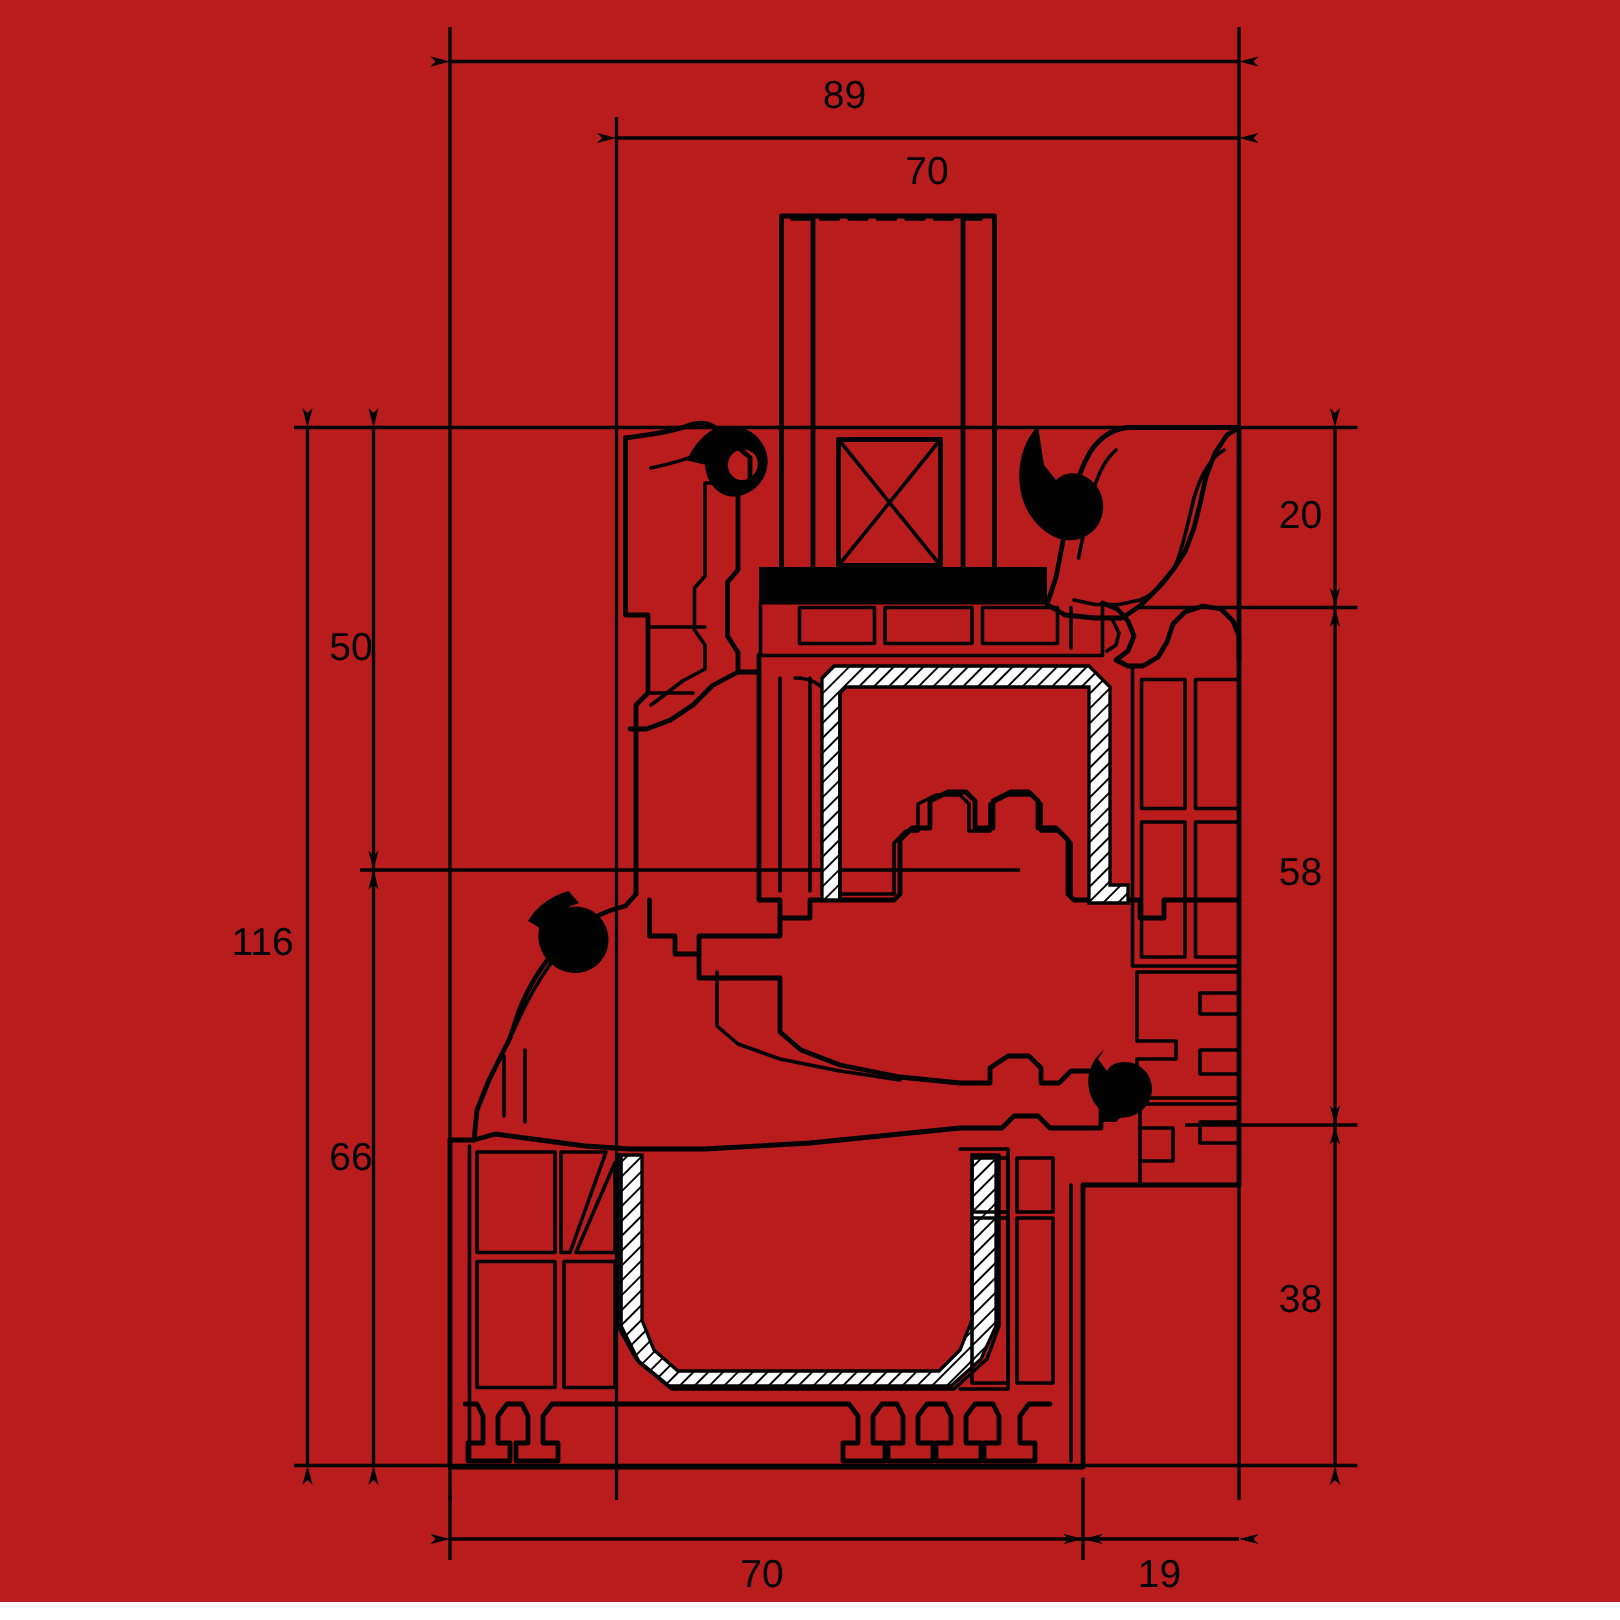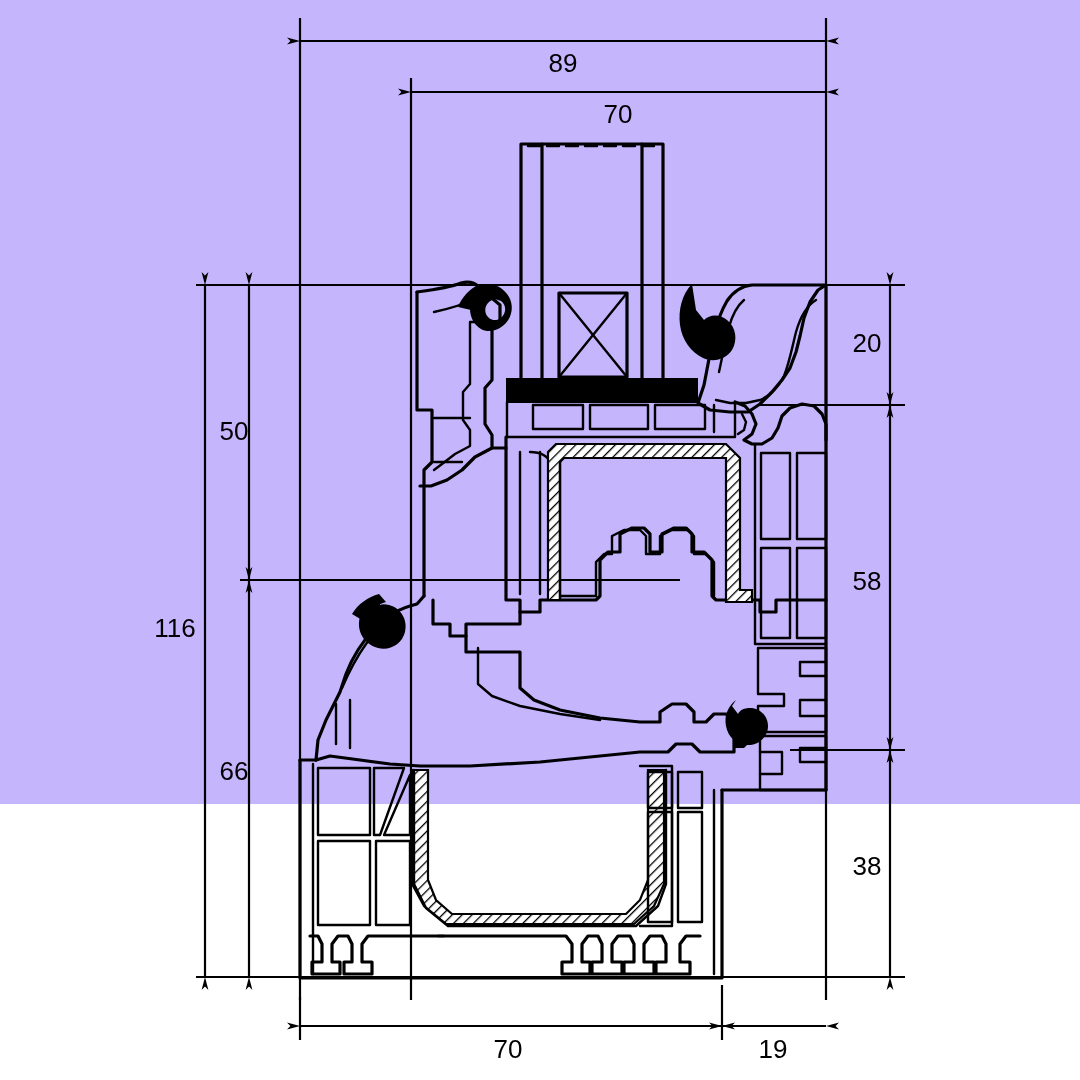--- a/index.html
+++ b/index.html
@@ -9,22 +9,22 @@
   }
   body {
     width: 1080px;
     height: 1080px;
     font-family: "Liberation Sans", sans-serif;
     overflow: hidden;
   }
   #drawing-root {
     position: relative;
     width: 1080px;
-    height: 804px;
-    background: #c4b5fd;
+    height: 1068px;
+    background: #b91c1c;
   }
   svg#cad {
     display: block;
     width: 1080px;
     height: 1080px;
   }
   .dim-text {
     font-family: "Liberation Sans", sans-serif;
     font-size: 26px;
     fill: #000000;

